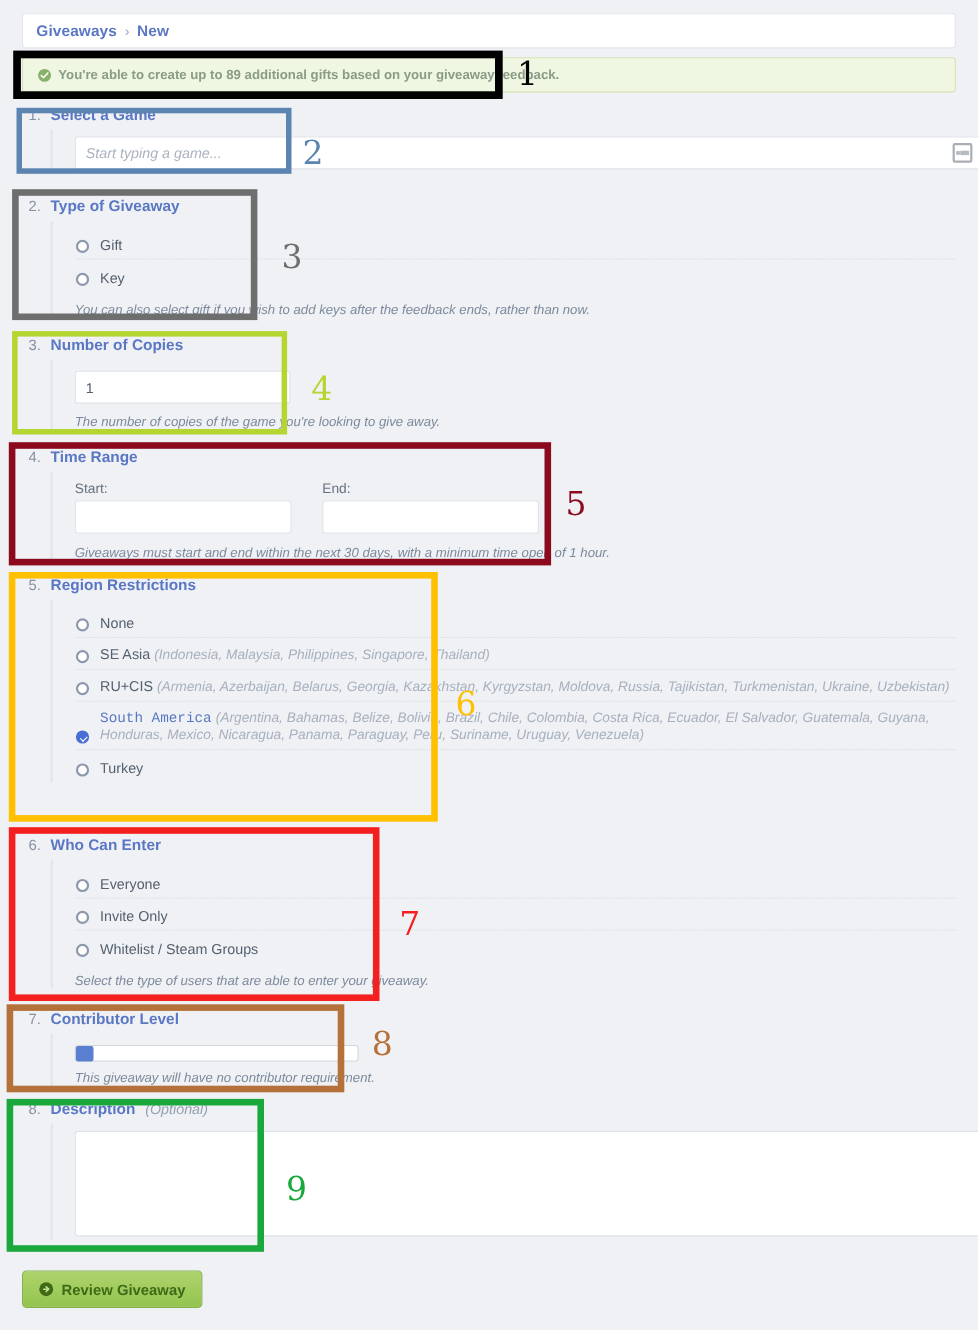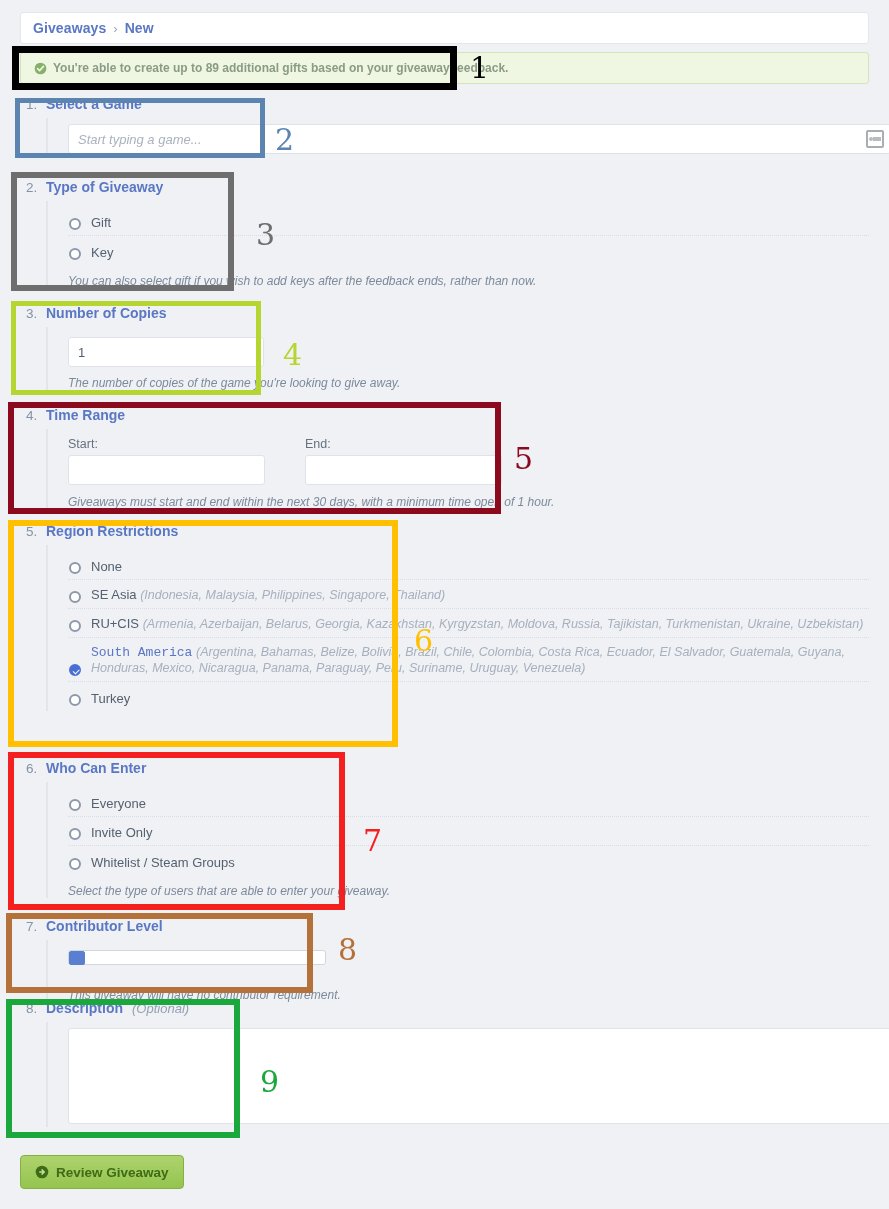--- a/index.html
+++ b/index.html
@@ -181,21 +181,21 @@
       <div class="hint" style="margin-top:9px;">The number of copies of the game you're looking to give away.</div>
     </div>
   </div>
 
   <div class="section" style="top:407px;">
     <div class="sec-head">
       <span class="sec-num">4.</span>
       <span class="sec-title">Time Range</span>
     </div>
     <div class="sec-body">
-      <div style="display:flex; gap:40px; margin-top:2px;">
+      <div style="display:flex; gap:28px; margin-top:2px;">
         <div>
           <div style="color:#67727f;font-size:12.5px;margin-bottom:4px;">Start:</div>
           <input class="txt" style="width: 197px;" type="text" value="">
         </div>
         <div>
           <div style="color:#67727f;font-size:12.5px;margin-bottom:4px;">End:</div>
           <input class="txt" style="width: 197px;" type="text" value="">
         </div>
       </div>
       <div class="hint" style="margin-top:10px;">Giveaways must start and end within the next 30 days, with a minimum time open of 1 hour.</div>
@@ -264,21 +264,21 @@
 
   <div class="section" style="top:918px;">
     <div class="sec-head">
       <span class="sec-num">7.</span>
       <span class="sec-title">Contributor Level</span>
     </div>
     <div class="sec-body">
       <div class="slider" style="margin-top:4px;">
         <span class="handle"></span>
       </div>
-      <div class="hint" style="margin-top:23px;">This giveaway will have no contributor requirement.</div>
+      <div class="hint" style="margin-top:8px;">This giveaway will have no contributor requirement.</div>
     </div>
   </div>
 
   <div class="section" style="top:1000px;">
     <div class="sec-head">
       <span class="sec-num">8.</span>
       <span class="sec-title">Description</span>
       <span class="sec-optional">(Optional)</span>
     </div>
     <div class="sec-body">

